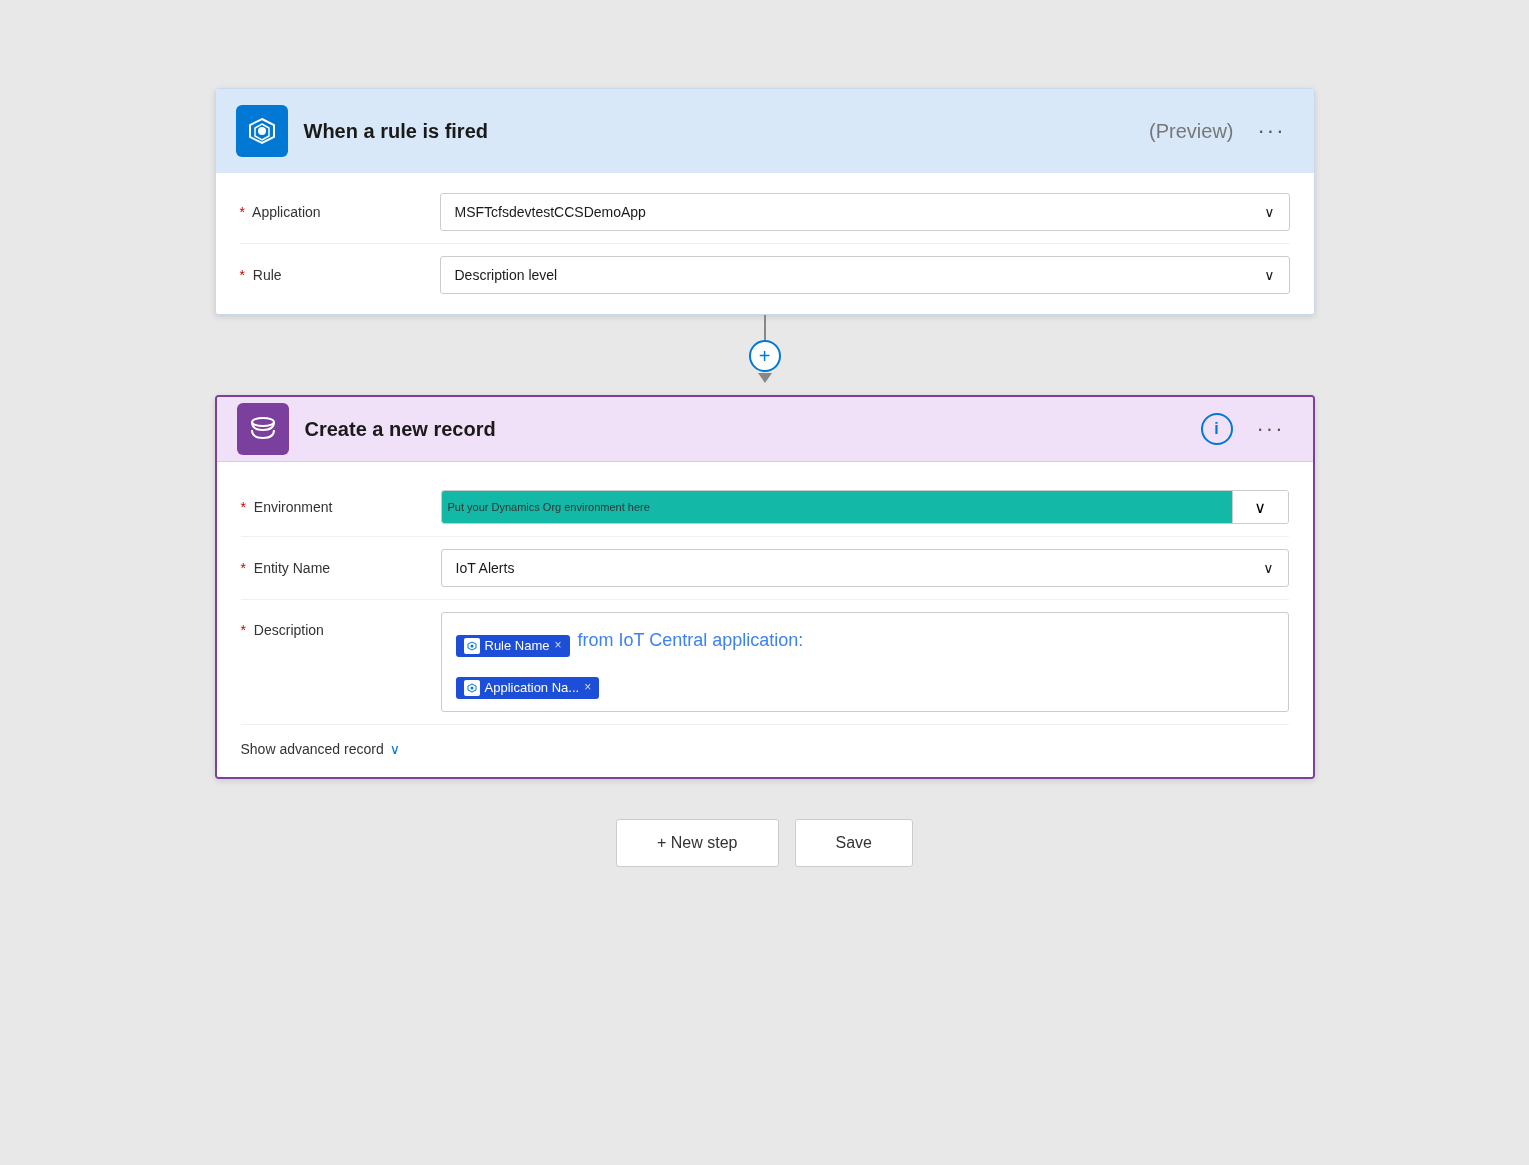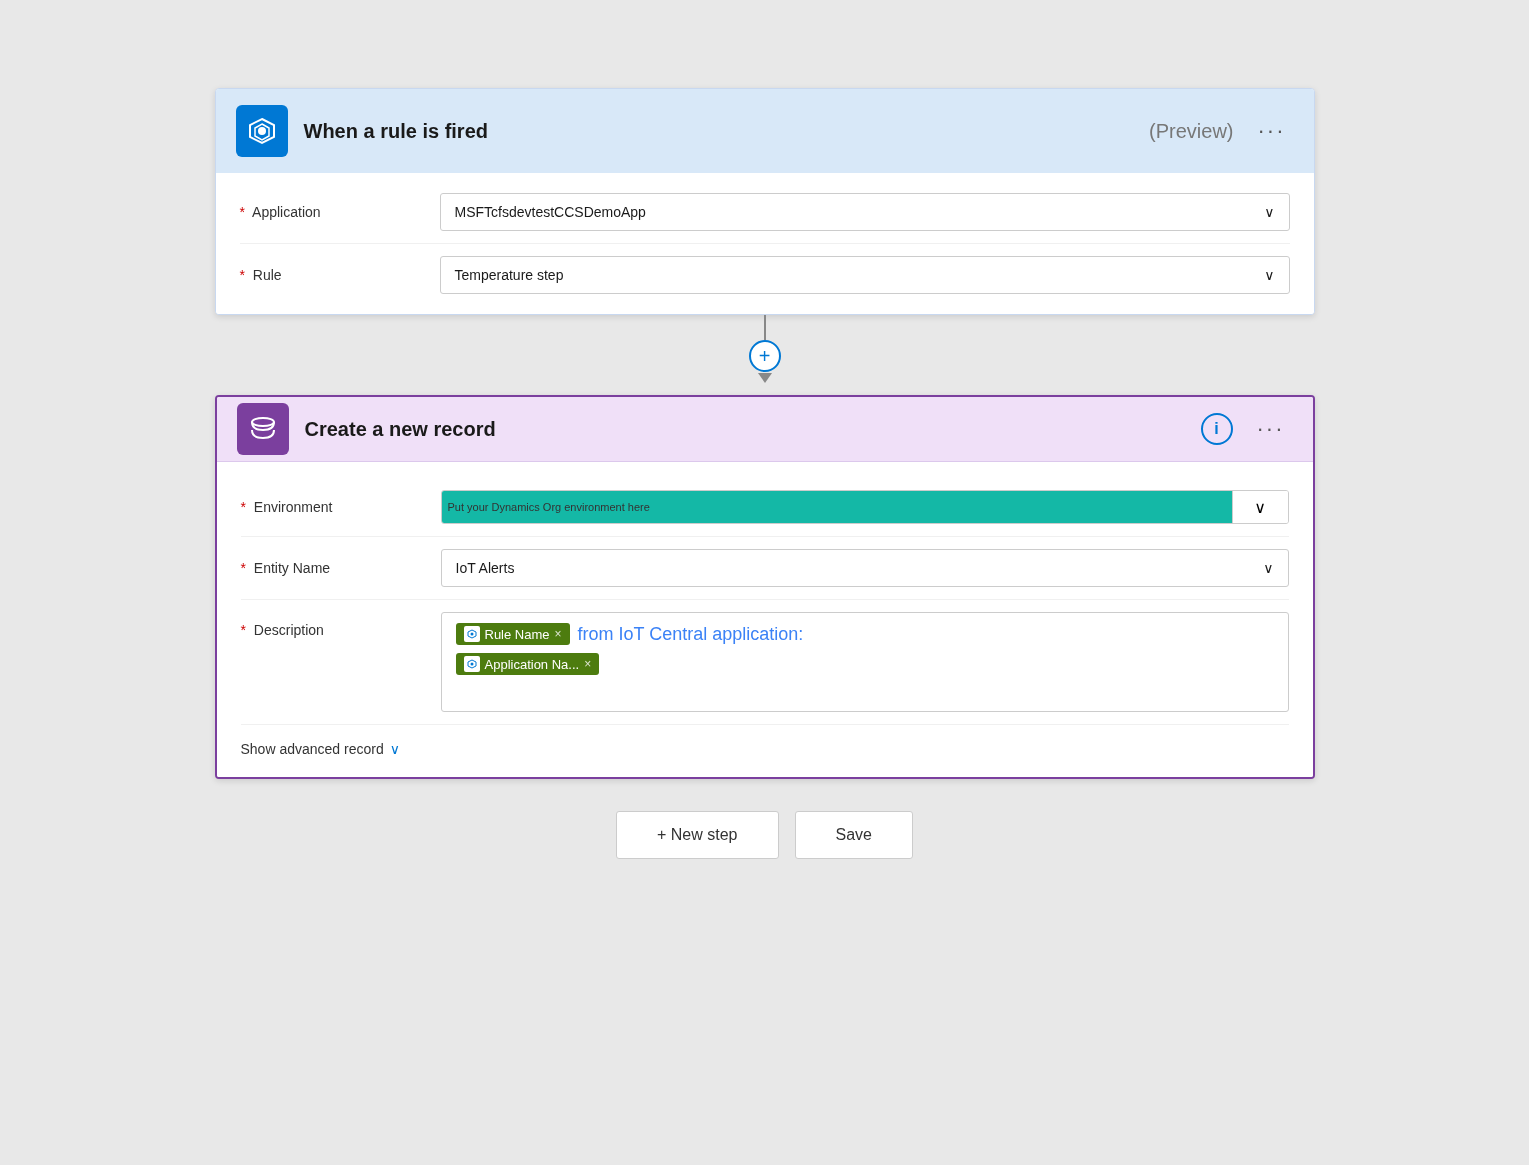--- a/index.html
+++ b/index.html
@@ -232,27 +232,28 @@
       color: #333;
     }
     .desc-row {
       display: flex;
       align-items: center;
       gap: 8px;
       flex-wrap: wrap;
     }
     .tag {
       display: inline-flex;
-      align-items: center;
+      align-items: flex-start;
       gap: 5px;
-      background: #4d7c0f;
+      background: #1d4ed8;
       color: #fff;
       border-radius: 3px;
       padding: 3px 8px;
       font-size: 13px;
+      margin-top: 12px;
     }
     .tag-icon {
       width: 16px;
       height: 16px;
       background: #fff;
       border-radius: 2px;
       display: flex;
       align-items: center;
       justify-content: center;
     }
@@ -276,21 +277,21 @@
     }
     .advanced-label {
       font-size: 14px;
       color: #333;
     }
 
     
     .bottom-buttons {
       display: flex;
       gap: 16px;
-      margin-top: 32px;
+      margin-top: 40px;
       justify-content: center;
     }
     .btn-new-step, .btn-save {
       padding: 14px 40px;
       font-size: 16px;
       border-radius: 3px;
       cursor: pointer;
       border: 1px solid #ccc;
       background: #fff;
       color: #333;
@@ -325,21 +326,21 @@
           <span>MSFTcfsdevtestCCSDemoApp</span>
           <span>∨</span>
         </div>
       </div>
       <div class="field-row">
         <div class="field-label">
           <span class="required-star">*</span>
           <span>Rule</span>
         </div>
         <div class="field-dropdown">
-          <span>Temperature step</span>
+          <span>Description level</span>
           <span>∨</span>
         </div>
       </div>
     </div>
   </div>
 
   <div class="connector">
     <div class="connector-line"></div>
     <div class="connector-circle">
       <span>+</span>

